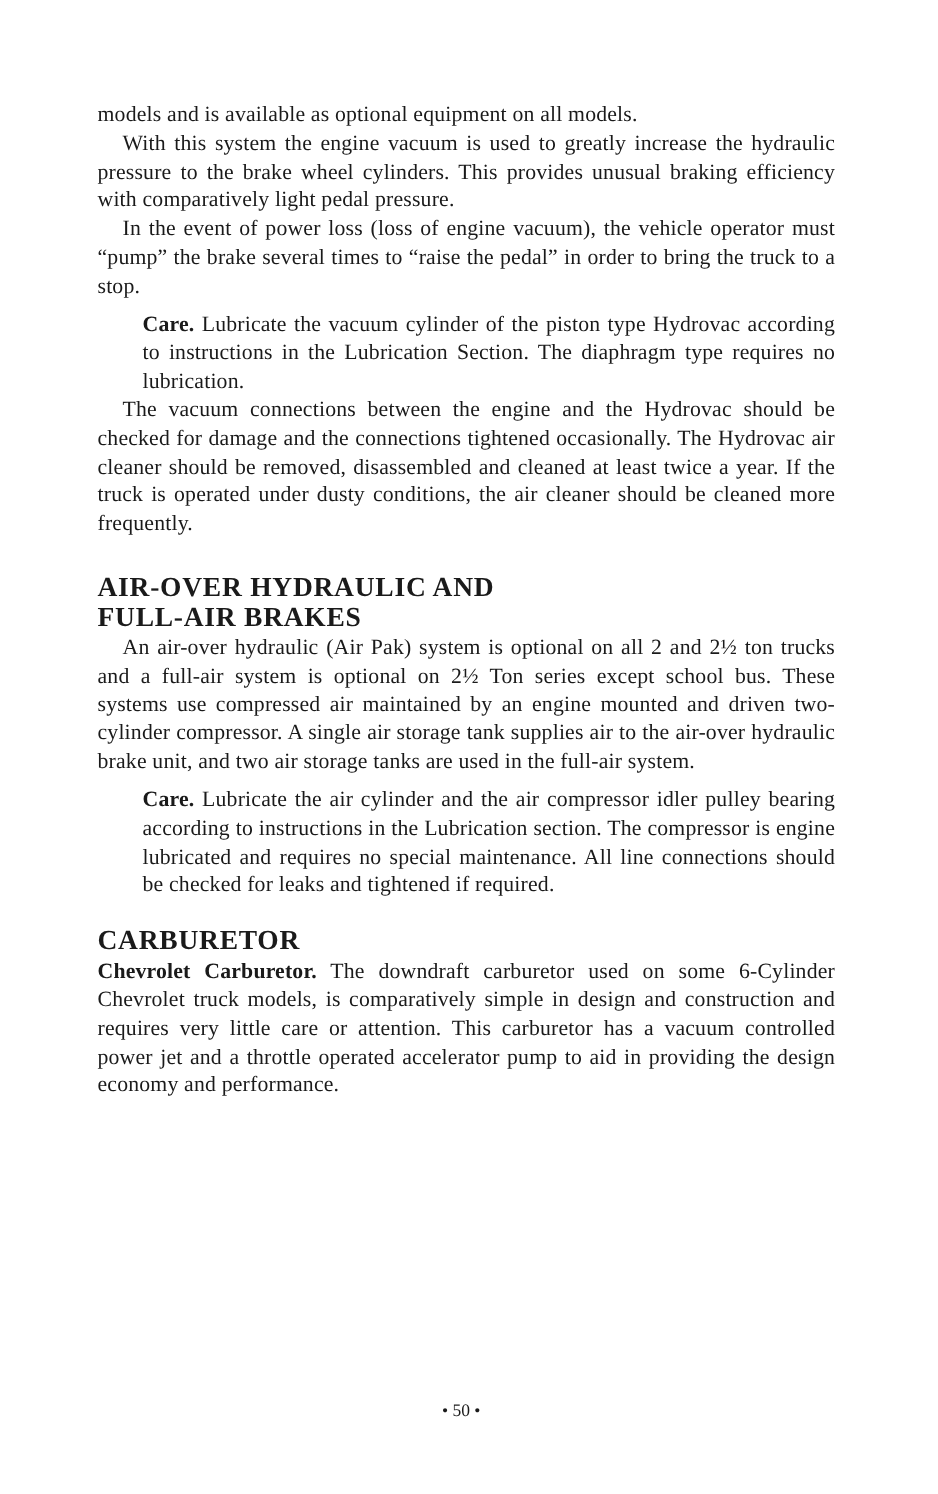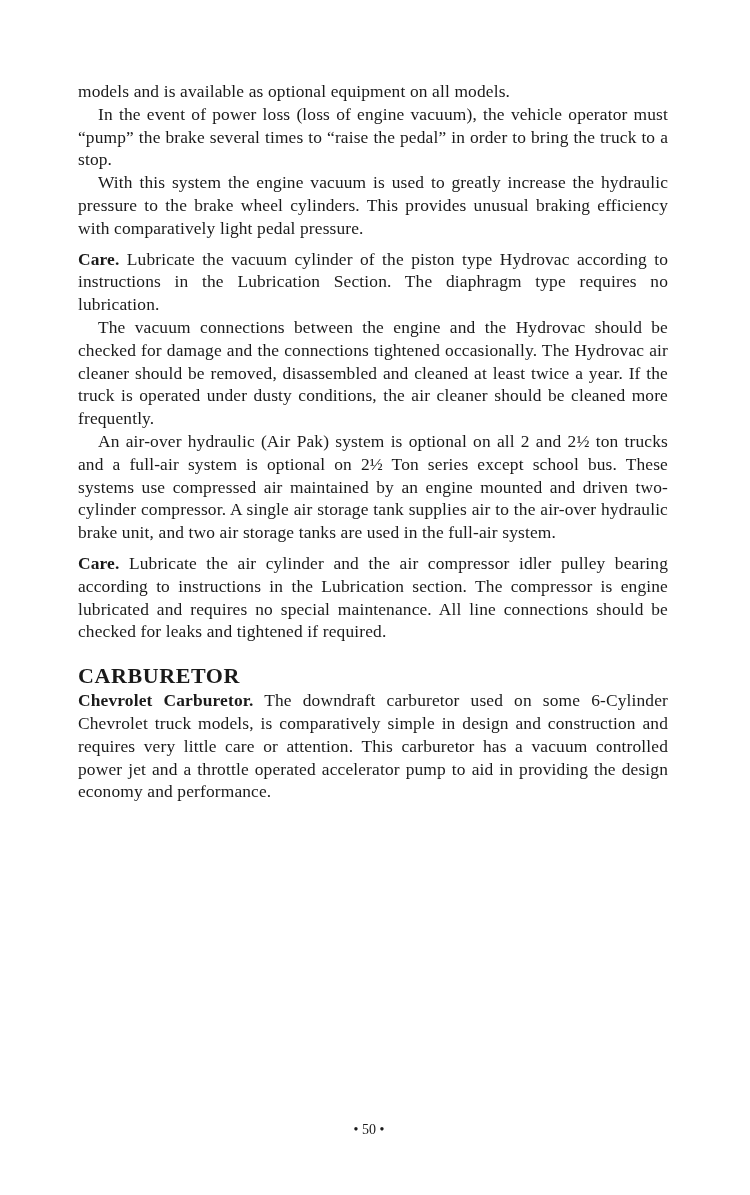--- a/index.html
+++ b/index.html
@@ -10,21 +10,21 @@
     }
     .page {
       position: absolute; left: 78px; top: 80px; width: 590px;
       font-family: "Liberation Serif", serif;
       font-size: 17.4px; line-height: 22.8px;
       text-align: justify;
       letter-spacing: 0.15px;
     }
     p { margin: 0; }
     .indent { text-indent: 20px; }
-    .gap { margin-top: 8px; }
+    .gap { margin-top: 8px; margin-left: 36px; }
     .lead { font-weight: bold; }
     h2.sec {
       margin: 28px 0 0 0;
       font-family: "Liberation Serif", serif;
       font-weight: bold; font-size: 22px; line-height: 24px;
       letter-spacing: 0.6px; text-align: left;
       text-transform: uppercase;
     }
     h2.center {
       margin: 20px 0 0 0; text-align: left;
@@ -35,25 +35,29 @@
     .folio {
       position: absolute; left: 0; width: 738px; top: 1122px; text-align: center;
       font-family: "Liberation Serif", serif; font-size: 14px;
     }
   </style>
 </head>
 <body>
 
 <div class="page">
   <p>models and is available as optional equipment on all models.</p>
+  <p class="indent">With this system the engine vacuum is used to greatly increase the hydraulic pressure to the brake wheel cylinders. This provides unusual braking efficiency with comparatively light pedal pressure.</p>
   <p class="indent">In the event of power loss (loss of engine vacuum), the vehicle operator must “pump” the brake several times to “raise the pedal” in order to bring the truck to a stop.</p>
-  <p class="indent">With this system the engine vacuum is used to greatly increase the hydraulic pressure to the brake wheel cylinders. This provides unusual braking efficiency with comparatively light pedal pressure.</p>
   <p class="gap"><span class="lead">Care.</span><span> Lubricate the vacuum cylinder of the piston type Hydrovac according to instructions in the Lubrication Section. The diaphragm type requires no lubrication.</span></p>
   <p class="indent">The vacuum connections between the engine and the Hydrovac should be checked for damage and the connections tightened occasionally. The Hydrovac air cleaner should be removed, disassembled and cleaned at least twice a year. If the truck is operated under dusty conditions, the air cleaner should be cleaned more frequently.</p>
 
+  <h2 class="sec">
+    <span class="h-line">AIR-OVER HYDRAULIC AND</span>
+    <span class="h-line">FULL-AIR BRAKES</span>
+  </h2>
   <p class="indent">An air-over hydraulic (Air Pak) system is optional on all 2 and 2½ ton trucks and a full-air system is optional on 2½ Ton series except school bus. These systems use compressed air maintained by an engine mounted and driven two-cylinder compressor. A single air storage tank supplies air to the air-over hydraulic brake unit, and two air storage tanks are used in the full-air system.</p>
   <p class="gap"><span class="lead">Care.</span><span> Lubricate the air cylinder and the air compressor idler pulley bearing according to instructions in the Lubrication section. The compressor is engine lubricated and requires no special maintenance. All line connections should be checked for leaks and tightened if required.</span></p>
 
   <h2 class="center">CARBURETOR</h2>
   <p><span class="lead">Chevrolet Carburetor.</span><span> The downdraft carburetor used on some 6-Cylinder Chevrolet truck models, is comparatively simple in design and construction and requires very little care or attention. This carburetor has a vacuum controlled power jet and a throttle operated accelerator pump to aid in providing the design economy and performance.</span></p>
 </div>
 
 <div class="folio">• 50 •</div>
 
 </body></html>

